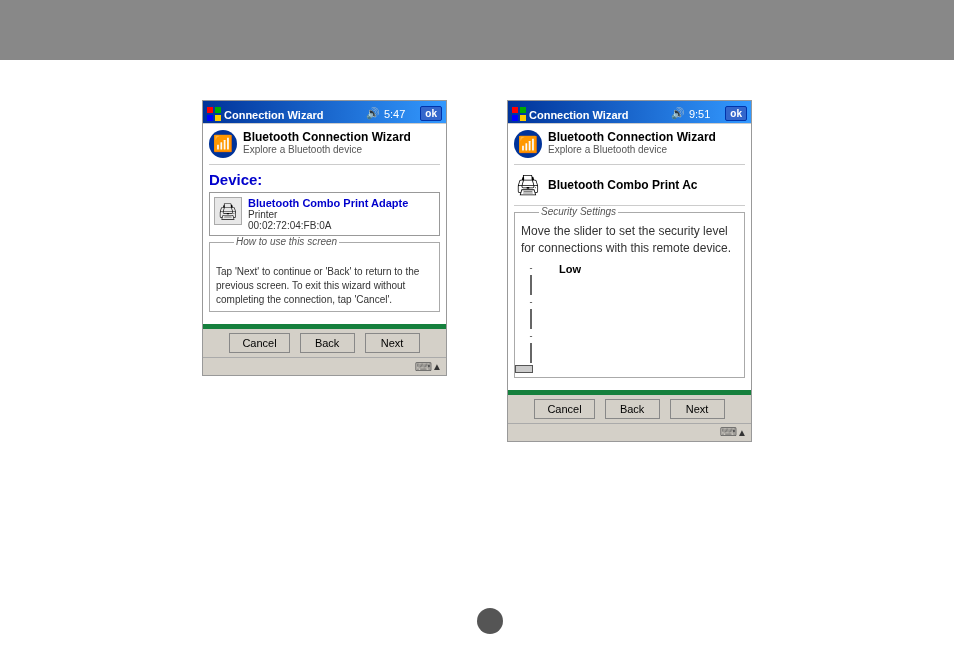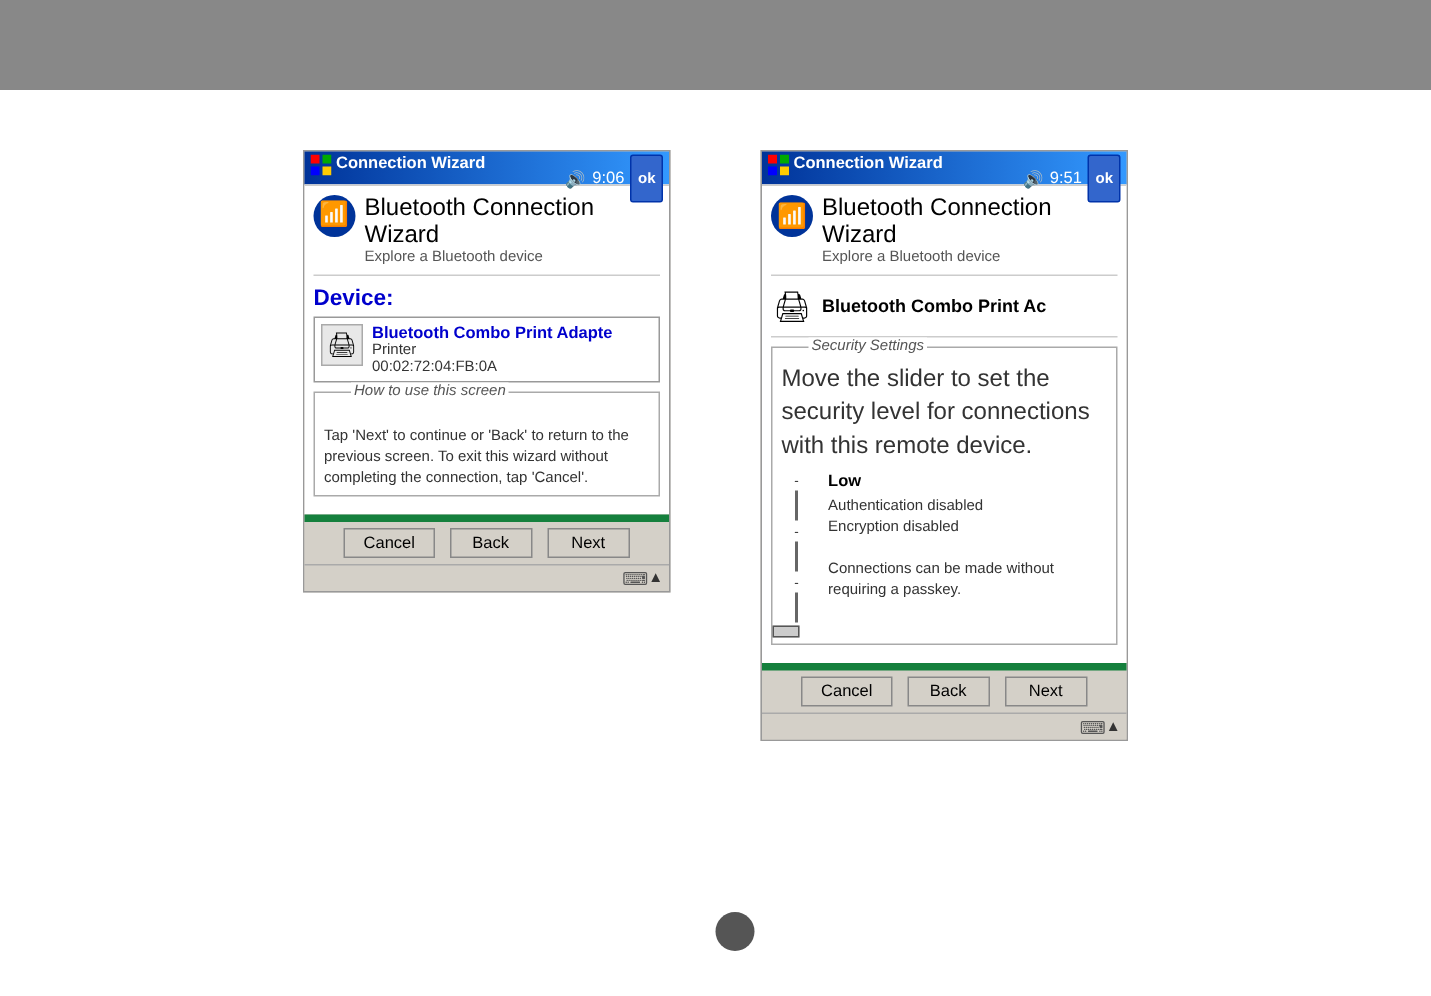--- a/index.html
+++ b/index.html
@@ -34,21 +34,21 @@
       border: 1px solid #999;
       background: #d4d0c8;
       font-size: 11px;
     }
 
     
     .title-bar {
       background: linear-gradient(to right, #003399, #3399ff);
       color: white;
       display: flex;
-      align-items: flex-start;
+      align-items: flex-end;
       padding: 2px 4px;
       height: 22px;
     }
     .title-bar-text {
       flex: 1;
       font-size: 11px;
       font-weight: bold;
       color: white;
     }
     .title-bar-right {
@@ -59,22 +59,23 @@
       color: white;
     }
     .ok-btn {
       background: #3366cc;
       color: white;
       border: 1px solid #0033aa;
       font-size: 10px;
       font-weight: bold;
       padding: 0 4px;
       cursor: pointer;
-      height: 32px;
+      height: 15px;
       border-radius: 2px;
+      margin-left: 11px;
     }
 
     
     .window-body {
       background: white;
       padding: 6px;
       border-top: 1px solid #ccc;
     }
 
     
@@ -97,22 +98,22 @@
       flex-shrink: 0;
     }
     .bt-icon-text {
       color: white;
       font-size: 16px;
       font-weight: bold;
       line-height: 1;
     }
     .wizard-title-block {}
     .wizard-title {
-      font-size: 16px;
-      font-weight: normal;
+      font-size: 12px;
+      font-weight: bold;
       color: #000;
     }
     .wizard-subtitle {
       font-size: 10px;
       color: #555;
     }
 
     
     .section-label {
       color: #0000cc;
@@ -179,21 +180,21 @@
     }
 
     
     .security-section {
       border: 1px solid #aaa;
       padding: 4px 6px;
       margin-bottom: 6px;
       position: relative;
     }
     .security-intro {
-      font-size: 16px;
+      font-size: 12px;
       color: #333;
       line-height: 1.4;
       margin-top: 6px;
       margin-bottom: 6px;
     }
     .security-slider-area {
       display: flex;
       gap: 8px;
     }
     .security-info {}
@@ -291,21 +292,21 @@
         <svg width="14" height="14" viewBox="0 0 14 14">
           <rect x="0" y="0" width="6" height="6" fill="#ff0000"></rect>
           <rect x="8" y="0" width="6" height="6" fill="#00aa00"></rect>
           <rect x="0" y="8" width="6" height="6" fill="#0000ff"></rect>
           <rect x="8" y="8" width="6" height="6" fill="#ffcc00"></rect>
         </svg>
       </span>
       <span class="title-bar-text">Connection Wizard</span>
       <div class="title-bar-right">
         <span>🔊</span>
-        <span>9:06</span>
+        <span>5:47</span>
         <button class="ok-btn">ok</button>
       </div>
     </div>
 
     <div class="window-body">
 
       <div class="wizard-header">
         <div class="bt-icon">
           <span class="bt-icon-text">📶</span>
         </div>
@@ -394,26 +395,20 @@
               <span style="font-size:9px;color:#333;">-</span>
               <div style="width:2px;height:20px;background:#666;margin:2px 0;"></div>
               <span style="font-size:9px;color:#333;">-</span>
               <div style="width:2px;height:20px;background:#666;margin:2px 0;"></div>
               <div style="width:18px;height:8px;background:#ccc;border:1px solid #555;position:relative;left:-7px;"></div>
             </div>
           </div>
 
           <div class="security-info">
             <div class="security-level">Low</div>
-            <div class="security-detail">
-              <div>Authentication disabled</div>
-              <div>Encryption disabled</div>
-              <br>
-              <div>Connections can be made without requiring a passkey.</div>
-            </div>
           </div>
         </div>
       </div>
     </div>
 
     <div class="btn-row">
       <button class="pda-btn">Cancel</button>
       <button class="pda-btn">Back</button>
       <button class="pda-btn">Next</button>
     </div>

